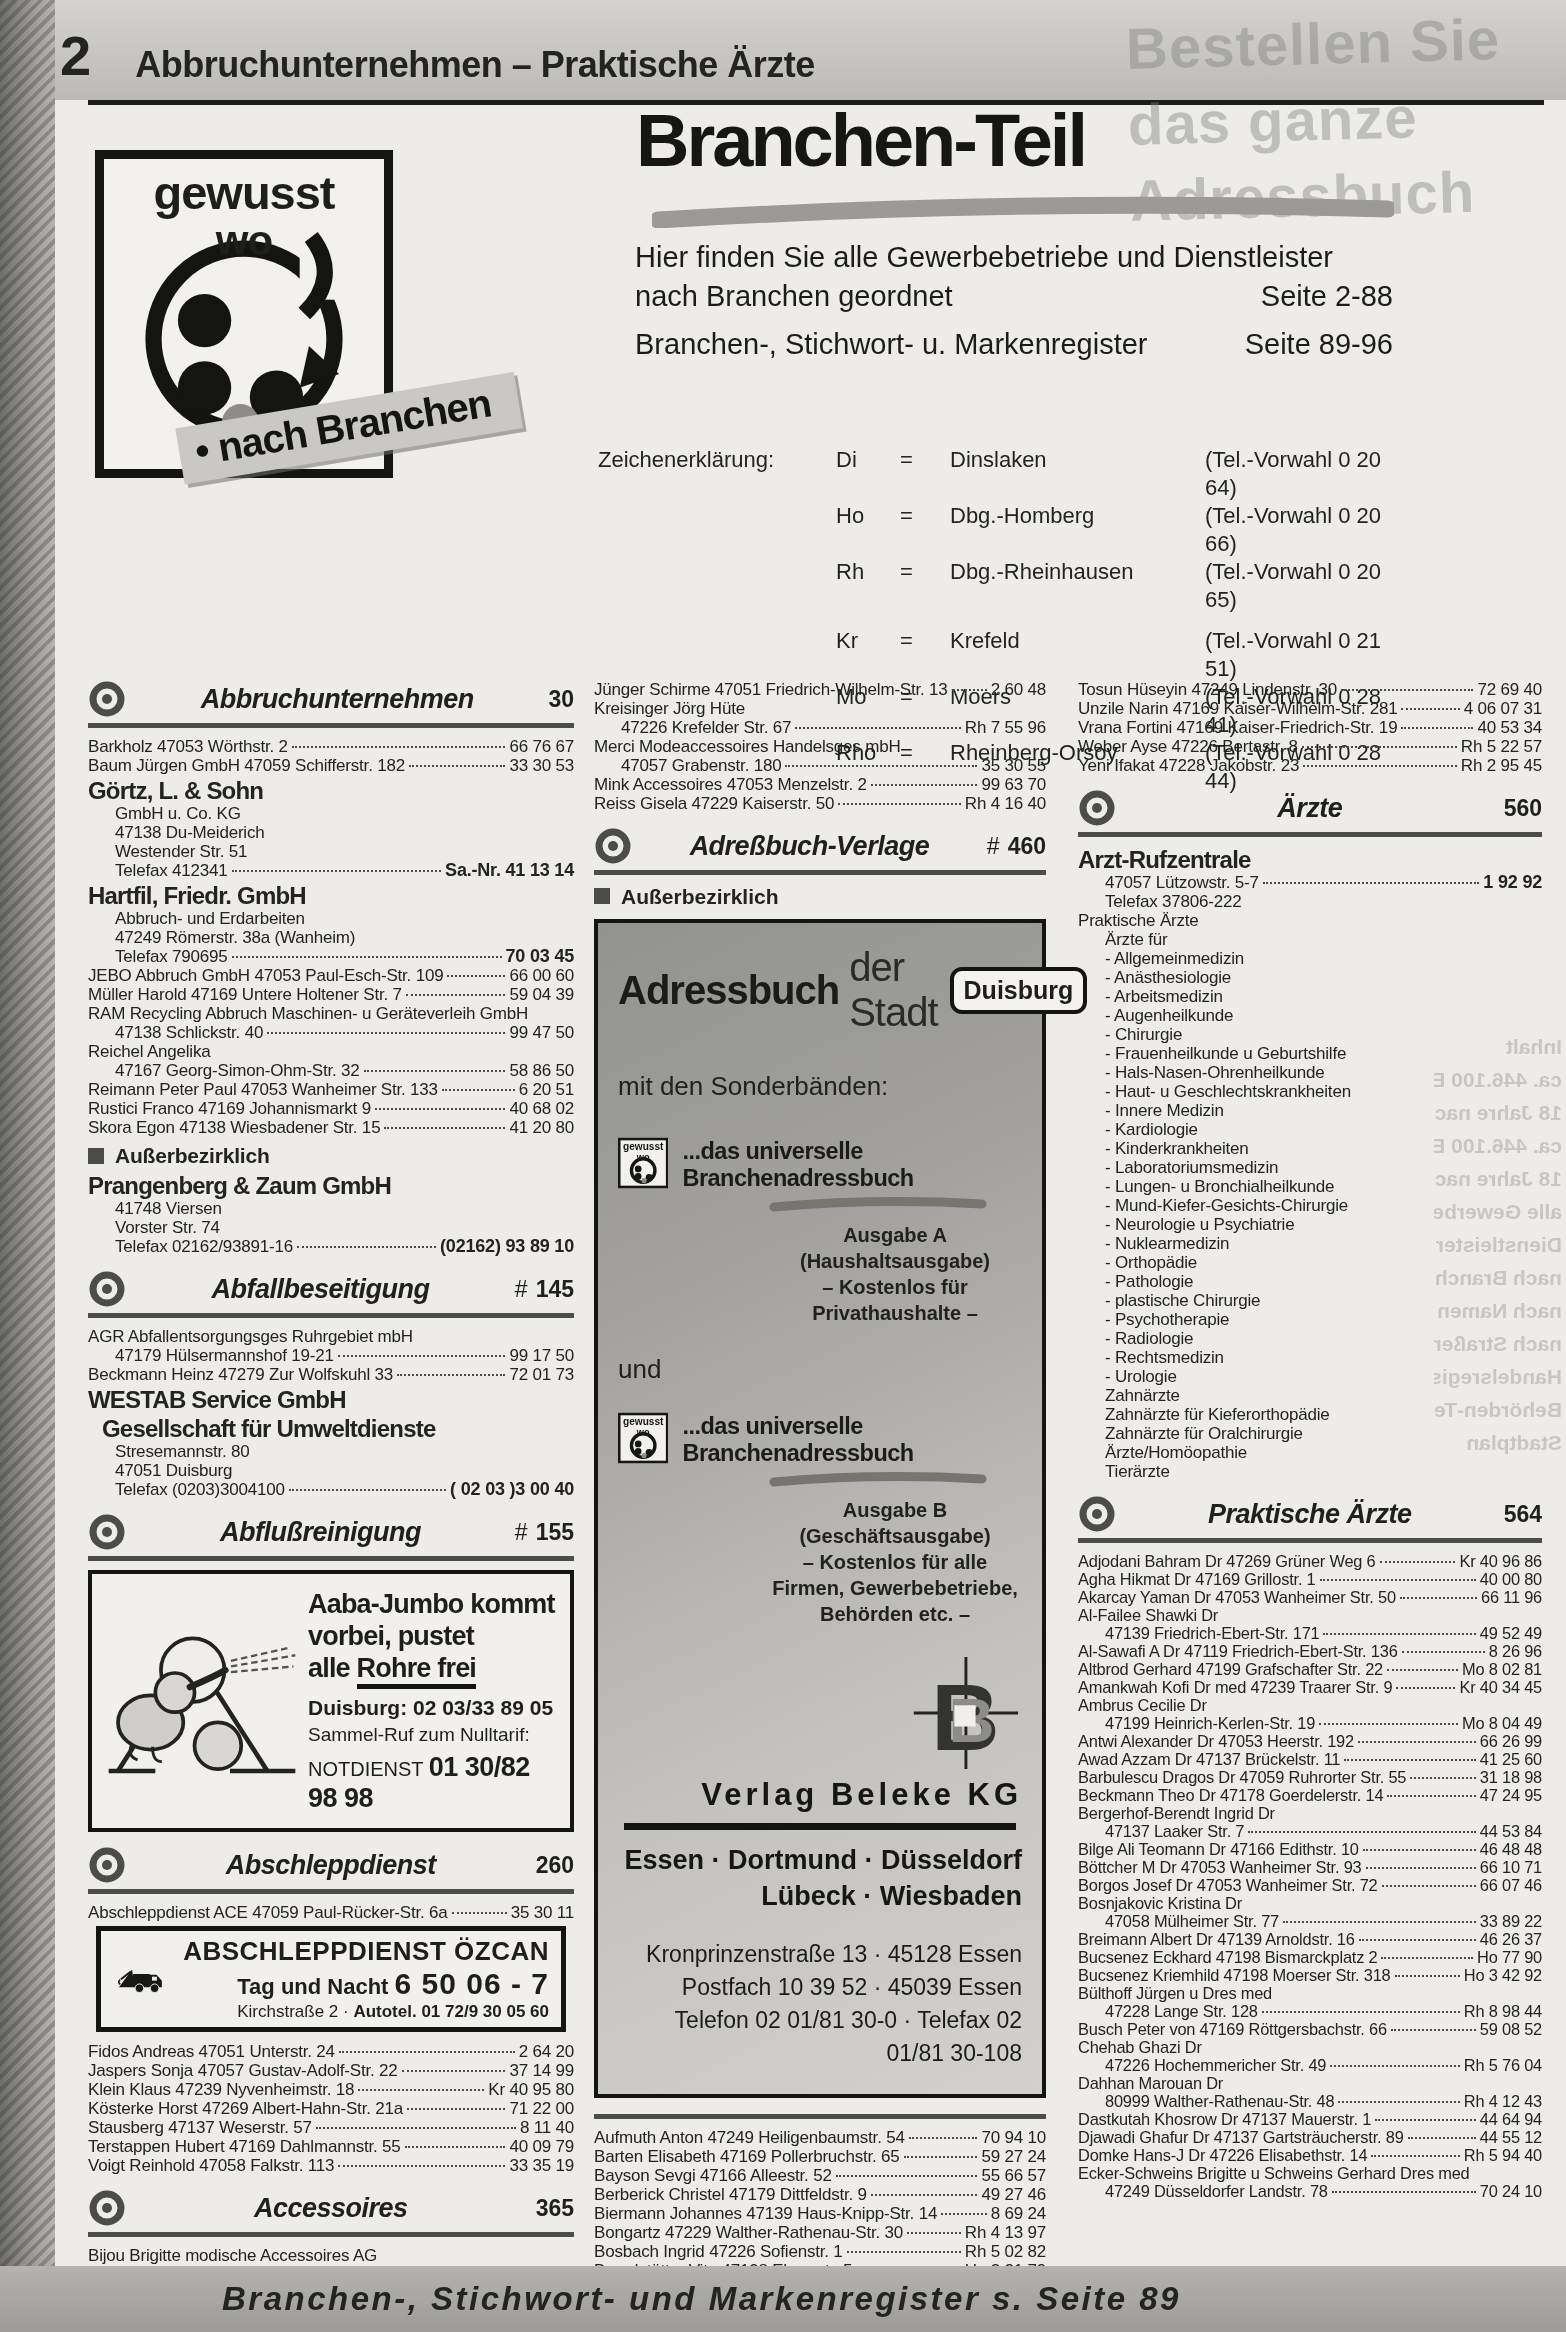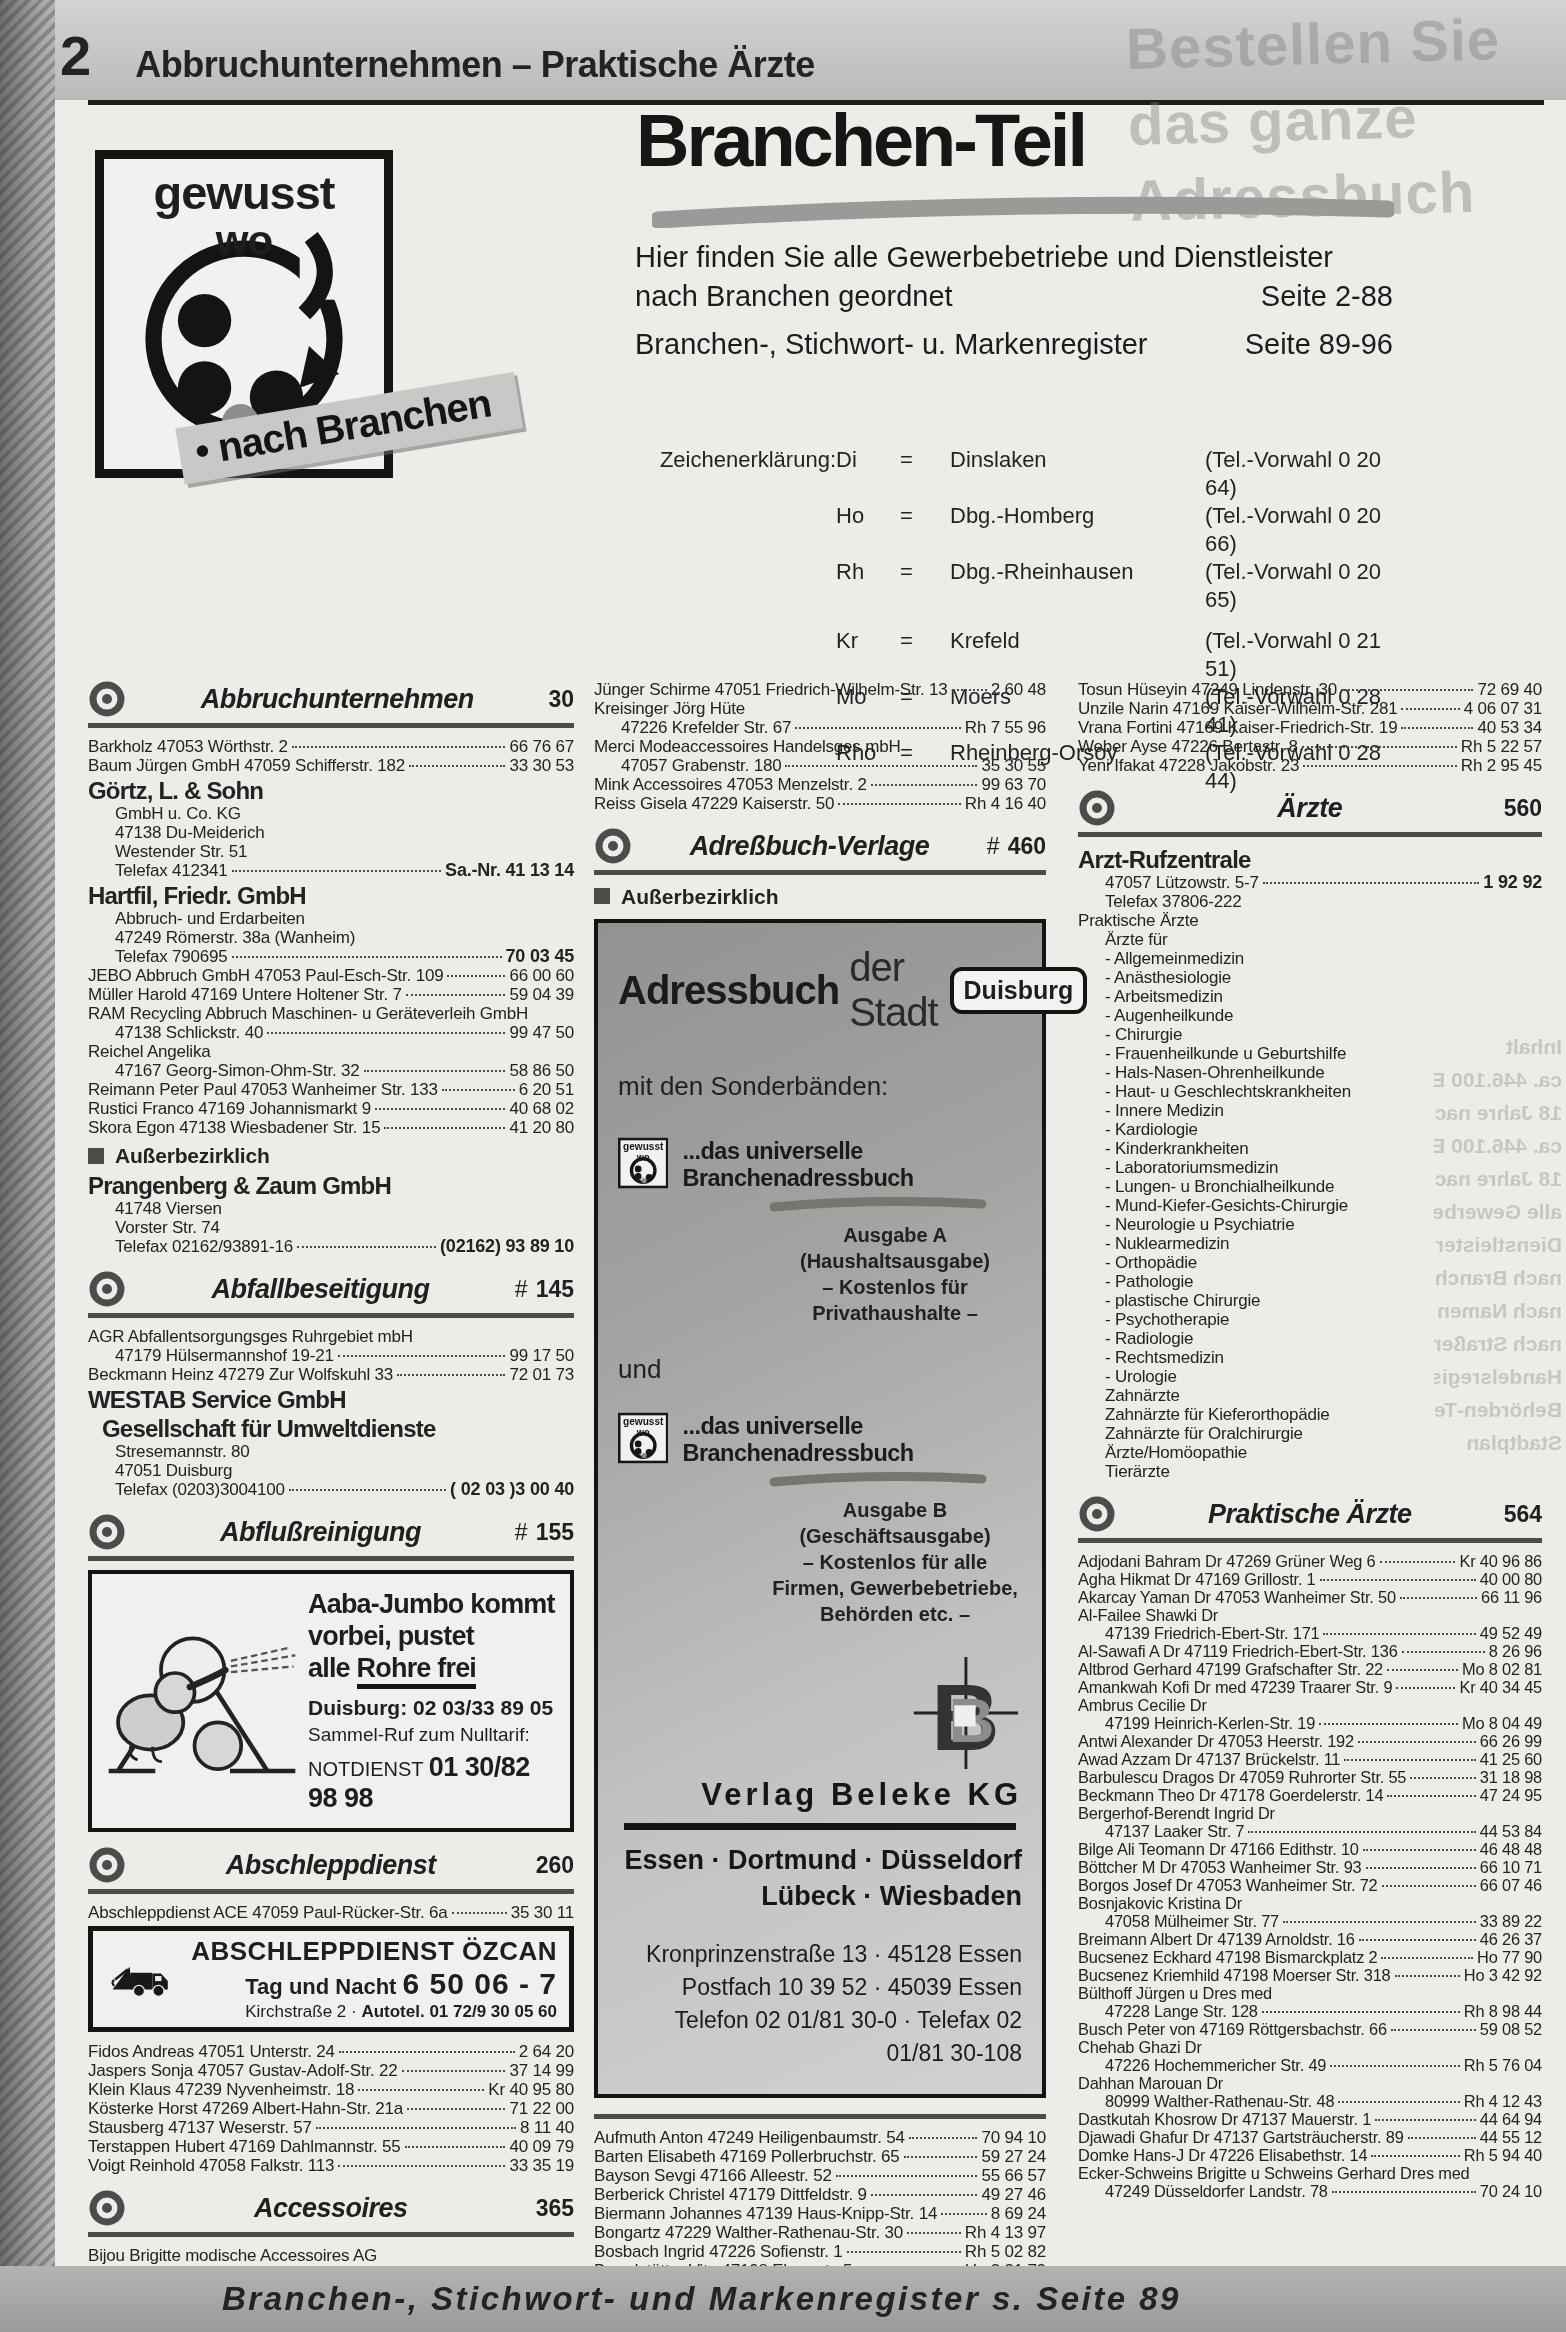--- a/index.html
+++ b/index.html
@@ -41,21 +41,21 @@
   #bt-title{position:absolute;left:636px;top:98px;font-size:74px;font-weight:900;
             letter-spacing:-3px;color:#161614;z-index:2;}
   #bt-swoosh{position:absolute;left:652px;top:196px;z-index:1;}
   #bt-lines{position:absolute;left:635px;top:238px;width:758px;font-size:29px;line-height:39px;color:#1c1c1a;}
   #bt-lines .il{display:flex;justify-content:space-between;}
   #bt-lines .il3{margin-top:9px;}
 
   #legend{position:absolute;left:598px;top:446px;width:810px;font-size:22px;line-height:28px;color:#232321;}
   .lrow{display:flex;}
   .lrow.lgap{margin-top:13px;}
-  .lrow .lab{width:238px;text-align:right;}
+  .lrow .lab{width:238px;}
   .lrow .abbr{width:64px;}
   .lrow .eq{width:50px;}
   .lrow .city{width:255px;}
   .lrow .code{flex:1;}
 
   
   .col{position:absolute;top:680px;z-index:2;}
   #col-left{left:88px;width:486px;}
   #col-mid{left:594px;width:452px;}
   #col-right{left:1078px;width:464px;}
@@ -88,21 +88,21 @@
   .adbox{border:4px solid #141412;background:#f1f0ee;box-sizing:border-box;}
   #jumbo{display:flex;gap:8px;align-items:center;padding:10px 12px;margin:6px 0 12px;min-height:262px;}
   .jtxt{flex:1;}
   .j1{font-size:27px;font-weight:900;line-height:32px;letter-spacing:-0.8px;}
   .ju{border-bottom:5px solid #141412;padding-bottom:1px;}
   .jphone{font-size:21px;font-weight:800;margin-top:12px;}
   .jsub{font-size:19px;margin-top:4px;}
   .jnot{font-size:20px;margin-top:6px;}
   .jnot b{font-size:27px;letter-spacing:-0.5px;}
 
-  #oezcan{display:flex;align-items:center;gap:14px;padding:5px 12px;margin:4px 0 10px;border-width:5px;}
+  #oezcan{display:flex;align-items:center;gap:14px;padding:5px 12px;margin:4px 8px 10px;border-width:5px;}
   .oztxt{flex:1;text-align:right;}
   .oz1{font-size:26px;font-weight:900;letter-spacing:0.5px;white-space:nowrap;}
   .oz2{font-size:22px;font-weight:800;}
   .oz2 .oznum{font-size:30px;letter-spacing:1px;}
   .oz3{font-size:17px;margin-top:1px;}
 
   #bigad{margin:10px 0 16px;padding:22px 20px 24px;position:relative;
     background:linear-gradient(155deg,#929290 0%,#a3a2a0 30%,#c2c1bf 65%,#d2d1cf 100%);}
   .adtitle{display:flex;align-items:center;}
   .adtitle .tb{font-size:40px;font-weight:900;letter-spacing:-1px;color:#1b1b19;}

